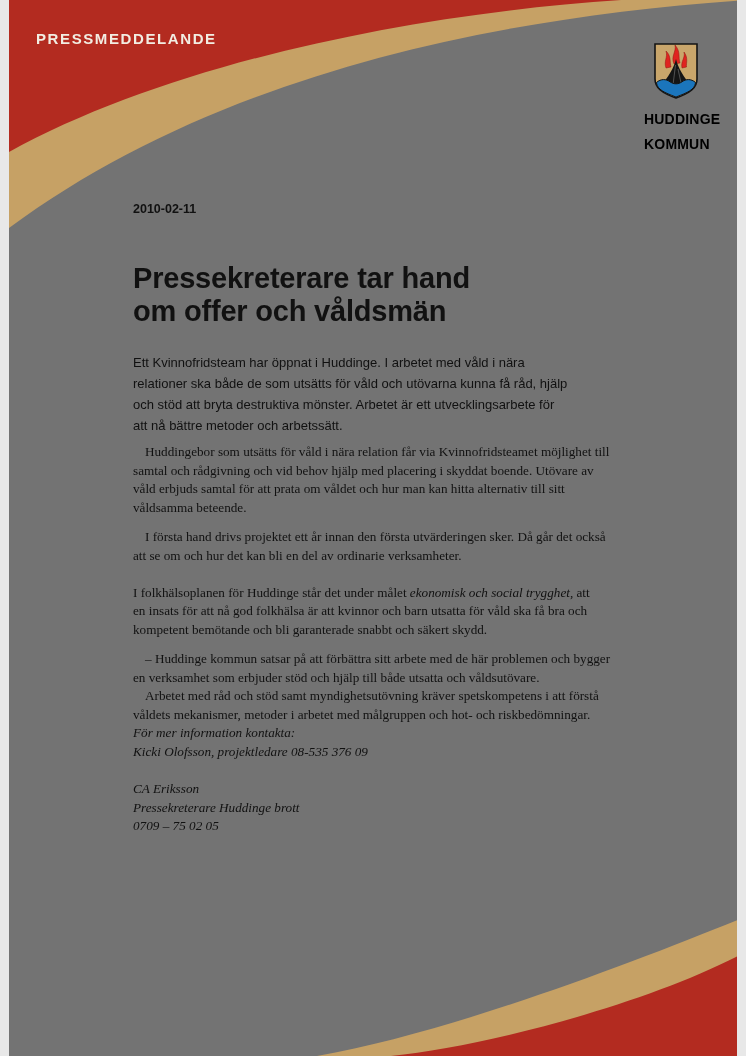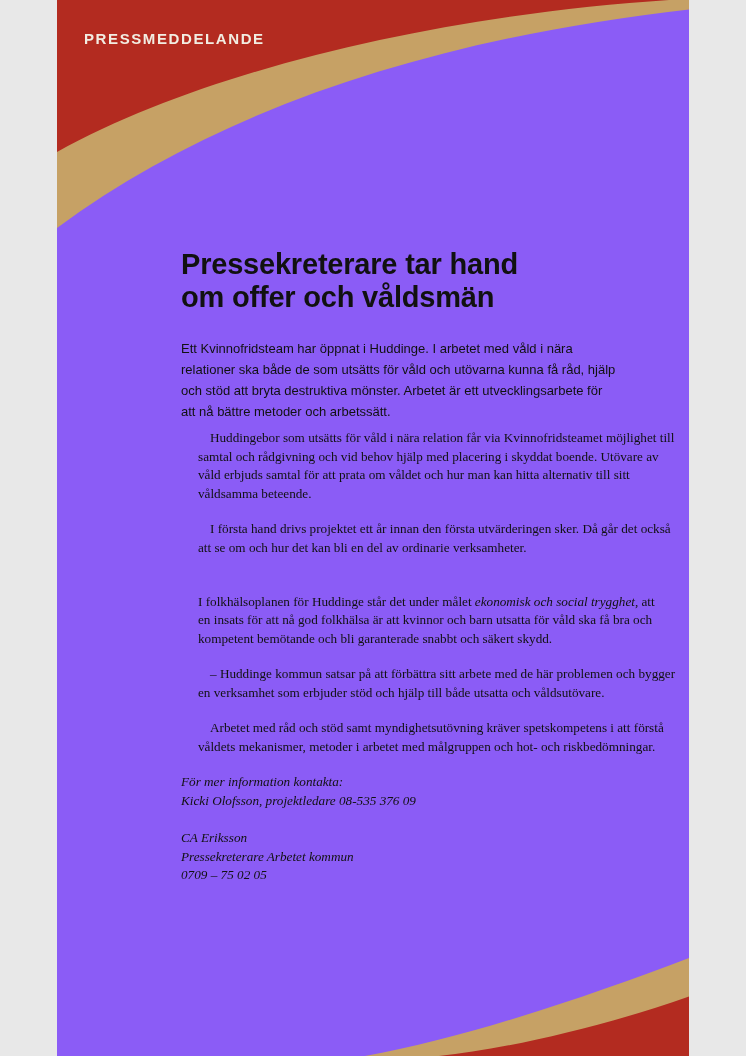--- a/index.html
+++ b/index.html
@@ -8,22 +8,22 @@
     --logo-blue:#1B75BC;
     --logo-flame-red:#E0231F;
     --logo-shield-tan:#C9A66B;
     --kicker-text:#F2EDE2;
     --ink:#111;
   }
   *{box-sizing:border-box;}
   html,body{margin:0;padding:0;background:#e8e8e8;}
   .page{
     position:relative;
-    width:632px;height:1056px;
-    background:#8b5cf6;
+    width:728px;height:1056px;
+    background:#737373;
     overflow:hidden;
     margin:0 auto;
     font-family:"Liberation Sans",sans-serif;
     color:var(--ink);
   }
   .header-art,.footer-art{position:absolute;left:0;display:block;}
   .header-art{top:0;}
   .footer-art{bottom:0;}
   .kicker{
     position:absolute;left:27px;top:31px;
@@ -54,21 +54,21 @@
     font-weight:bold;font-size:29px;line-height:33px;
     letter-spacing:-0.2px;
     white-space:pre-line;
   }
   .lead{
     margin-top:24px;
     font-weight:normal;font-size:13px;line-height:21px;
     white-space:pre-line;
   }
   .body-text p{
-    margin:17px;
+    margin:0;
     font-family:"Liberation Serif",serif;
     font-size:13.2px;line-height:18.5px;
     text-indent:12px;
     white-space:pre-line;
   }
   .body-text p.first{margin-top:7px;}
   .body-text p.gap{margin-top:11px;}
   .contact{
     font-family:"Liberation Serif",serif;
     font-style:italic;
@@ -99,20 +99,21 @@
       </g>
       <path d="M22,16 C24,25 30,34 37,43 L7,43 C14,34 20,25 22,16 Z" fill="#151515"></path>
       <path d="M21.5,22 L19,42 M24,26 L27.5,42" fill="none" stroke="#6b6b6b" stroke-width="0.7"></path>
       <path d="M2.5,39.5 C7,35.5 12,36 16,38.8 C20,41.5 24,41.5 28,38.8 C32,36 37,35.5 41.5,39.5 L41.5,40 C40.5,46.5 34,49.5 22,54 C10,49.5 3.5,46.5 2.5,40 Z" fill="var(--logo-blue)" stroke="#141414" stroke-width="1"></path>
     </svg>
     <div class="logo-text">HUDDINGE</div>
     <div class="logo-text">KOMMUN</div>
   </div>
 
   <div class="content">
+    <div class="date">2010-02-11</div>
 
     <h1 class="title">Pressekreterare tar hand
 om offer och våldsmän</h1>
 
     <div class="lead">Ett Kvinnofridsteam har öppnat i Huddinge. I arbetet med våld i nära
 relationer ska både de som utsätts för våld och utövarna kunna få råd, hjälp
 och stöd att bryta destruktiva mönster. Arbetet är ett utvecklingsarbete för
 att nå bättre metoder och arbetssätt.</div>
 
     <div class="body-text">
@@ -130,21 +131,21 @@
       <p class="gap">– Huddinge kommun satsar på att förbättra sitt arbete med de här problemen och bygger
 en verksamhet som erbjuder stöd och hjälp till både utsatta och våldsutövare.</p>
       <p>Arbetet med råd och stöd samt myndighetsutövning kräver spetskompetens i att förstå
 våldets mekanismer, metoder i arbetet med målgruppen och hot- och riskbedömningar.</p>
     </div>
 
     <div class="contact">
       <p class="block">För mer information kontakta:</p>
       <p class="block">Kicki Olofsson, projektledare 08-535 376 09</p>
       <p class="block block2">CA Eriksson</p>
-      <p class="block">Pressekreterare Arbetet kommun</p>
+      <p class="block">Pressekreterare Huddinge brott</p>
       <p class="block">0709 – 75 02 05</p>
     </div>
   </div>
 
   <svg class="footer-art" width="746" height="160" viewBox="0 0 746 160" aria-hidden="true">
     <path d="M746,17 C640,60 450,135 308,160 L746,160 Z" fill="var(--brand-tan)"></path>
     <path d="M746,51 C650,105 480,150 382,160 L746,160 Z" fill="var(--brand-red)"></path>
   </svg>
 
 </div>

